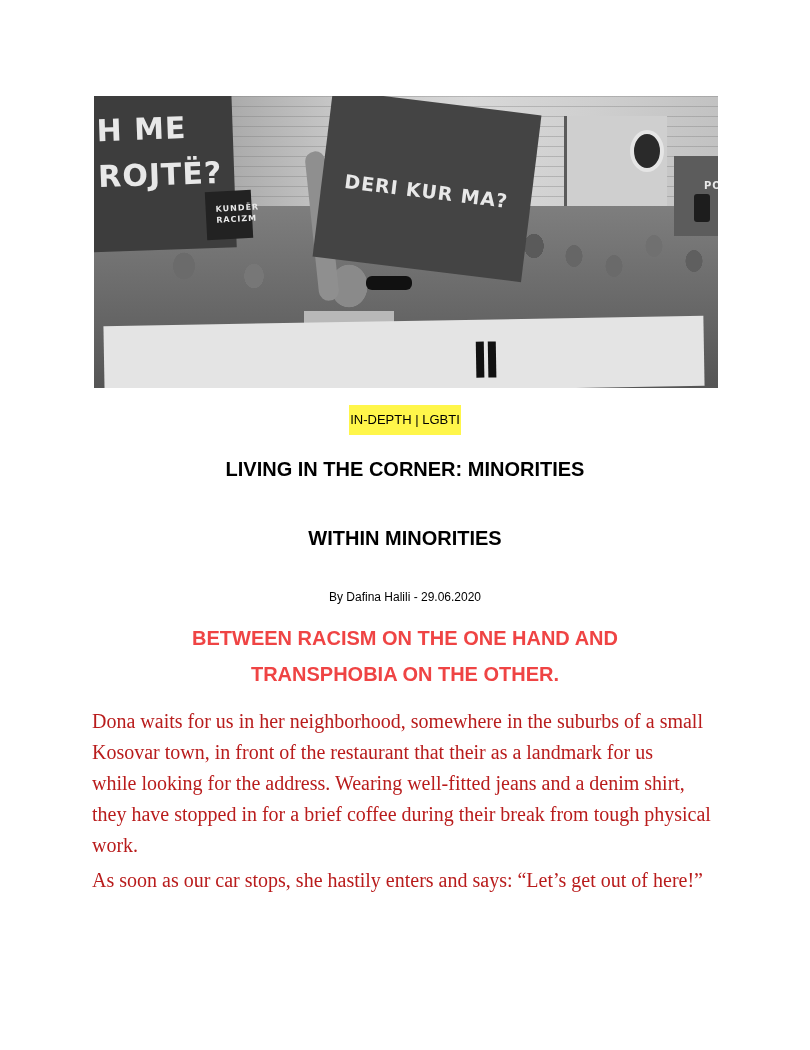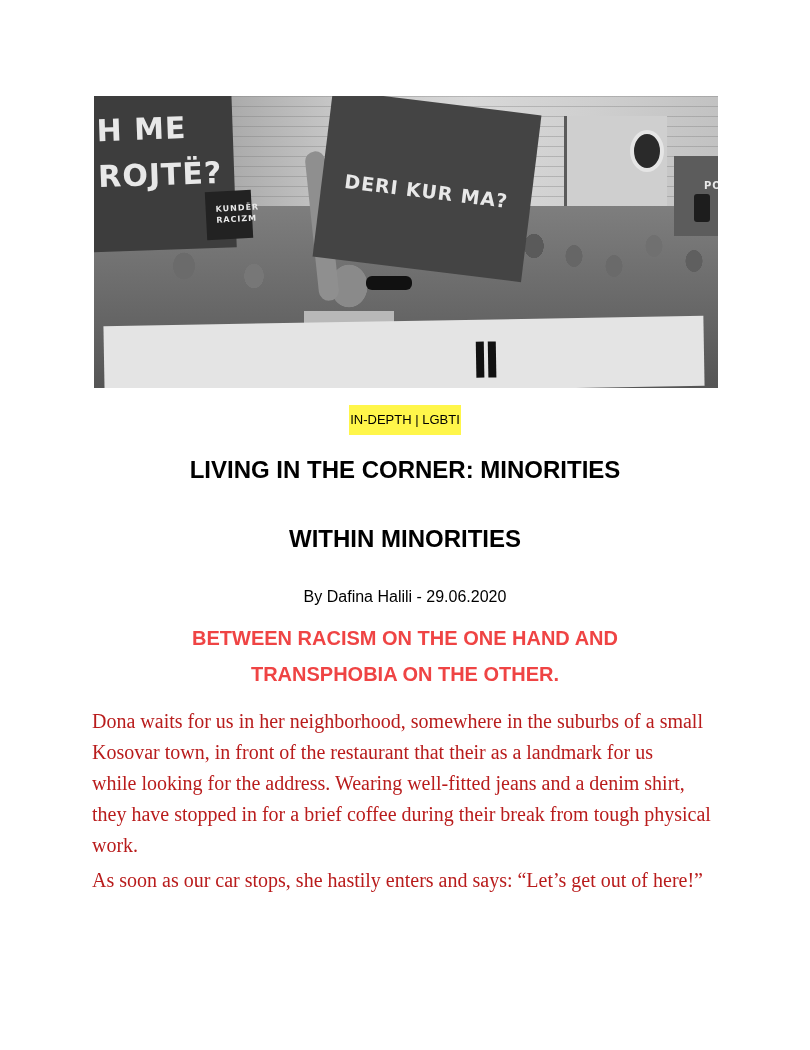--- a/index.html
+++ b/index.html
@@ -158,32 +158,32 @@
       line-height: 14px;
       padding: 8px 1px;
       color: #000;
     }
     .title {
       position: absolute;
       left: 60px; top: 435px; width: 690px;
       text-align: center;
       font-family: "Liberation Sans", sans-serif;
       font-weight: bold;
-      font-size: 24px;
+      font-size: 20px;
       line-height: 69px;
       margin: 0;
       color: #000;
     }
     .title .line { display: block; }
     .byline {
       position: absolute;
       left: 0; top: 589px; width: 810px;
       text-align: center;
       font-family: "Liberation Sans", sans-serif;
-      font-size: 16px;
+      font-size: 12px;
       line-height: 16px;
       color: #000;
     }
     .subtitle {
       position: absolute;
       left: 100px; top: 620px; width: 610px;
       text-align: center;
       font-family: "Liberation Sans", sans-serif;
       font-weight: bold;
       font-size: 20px;

